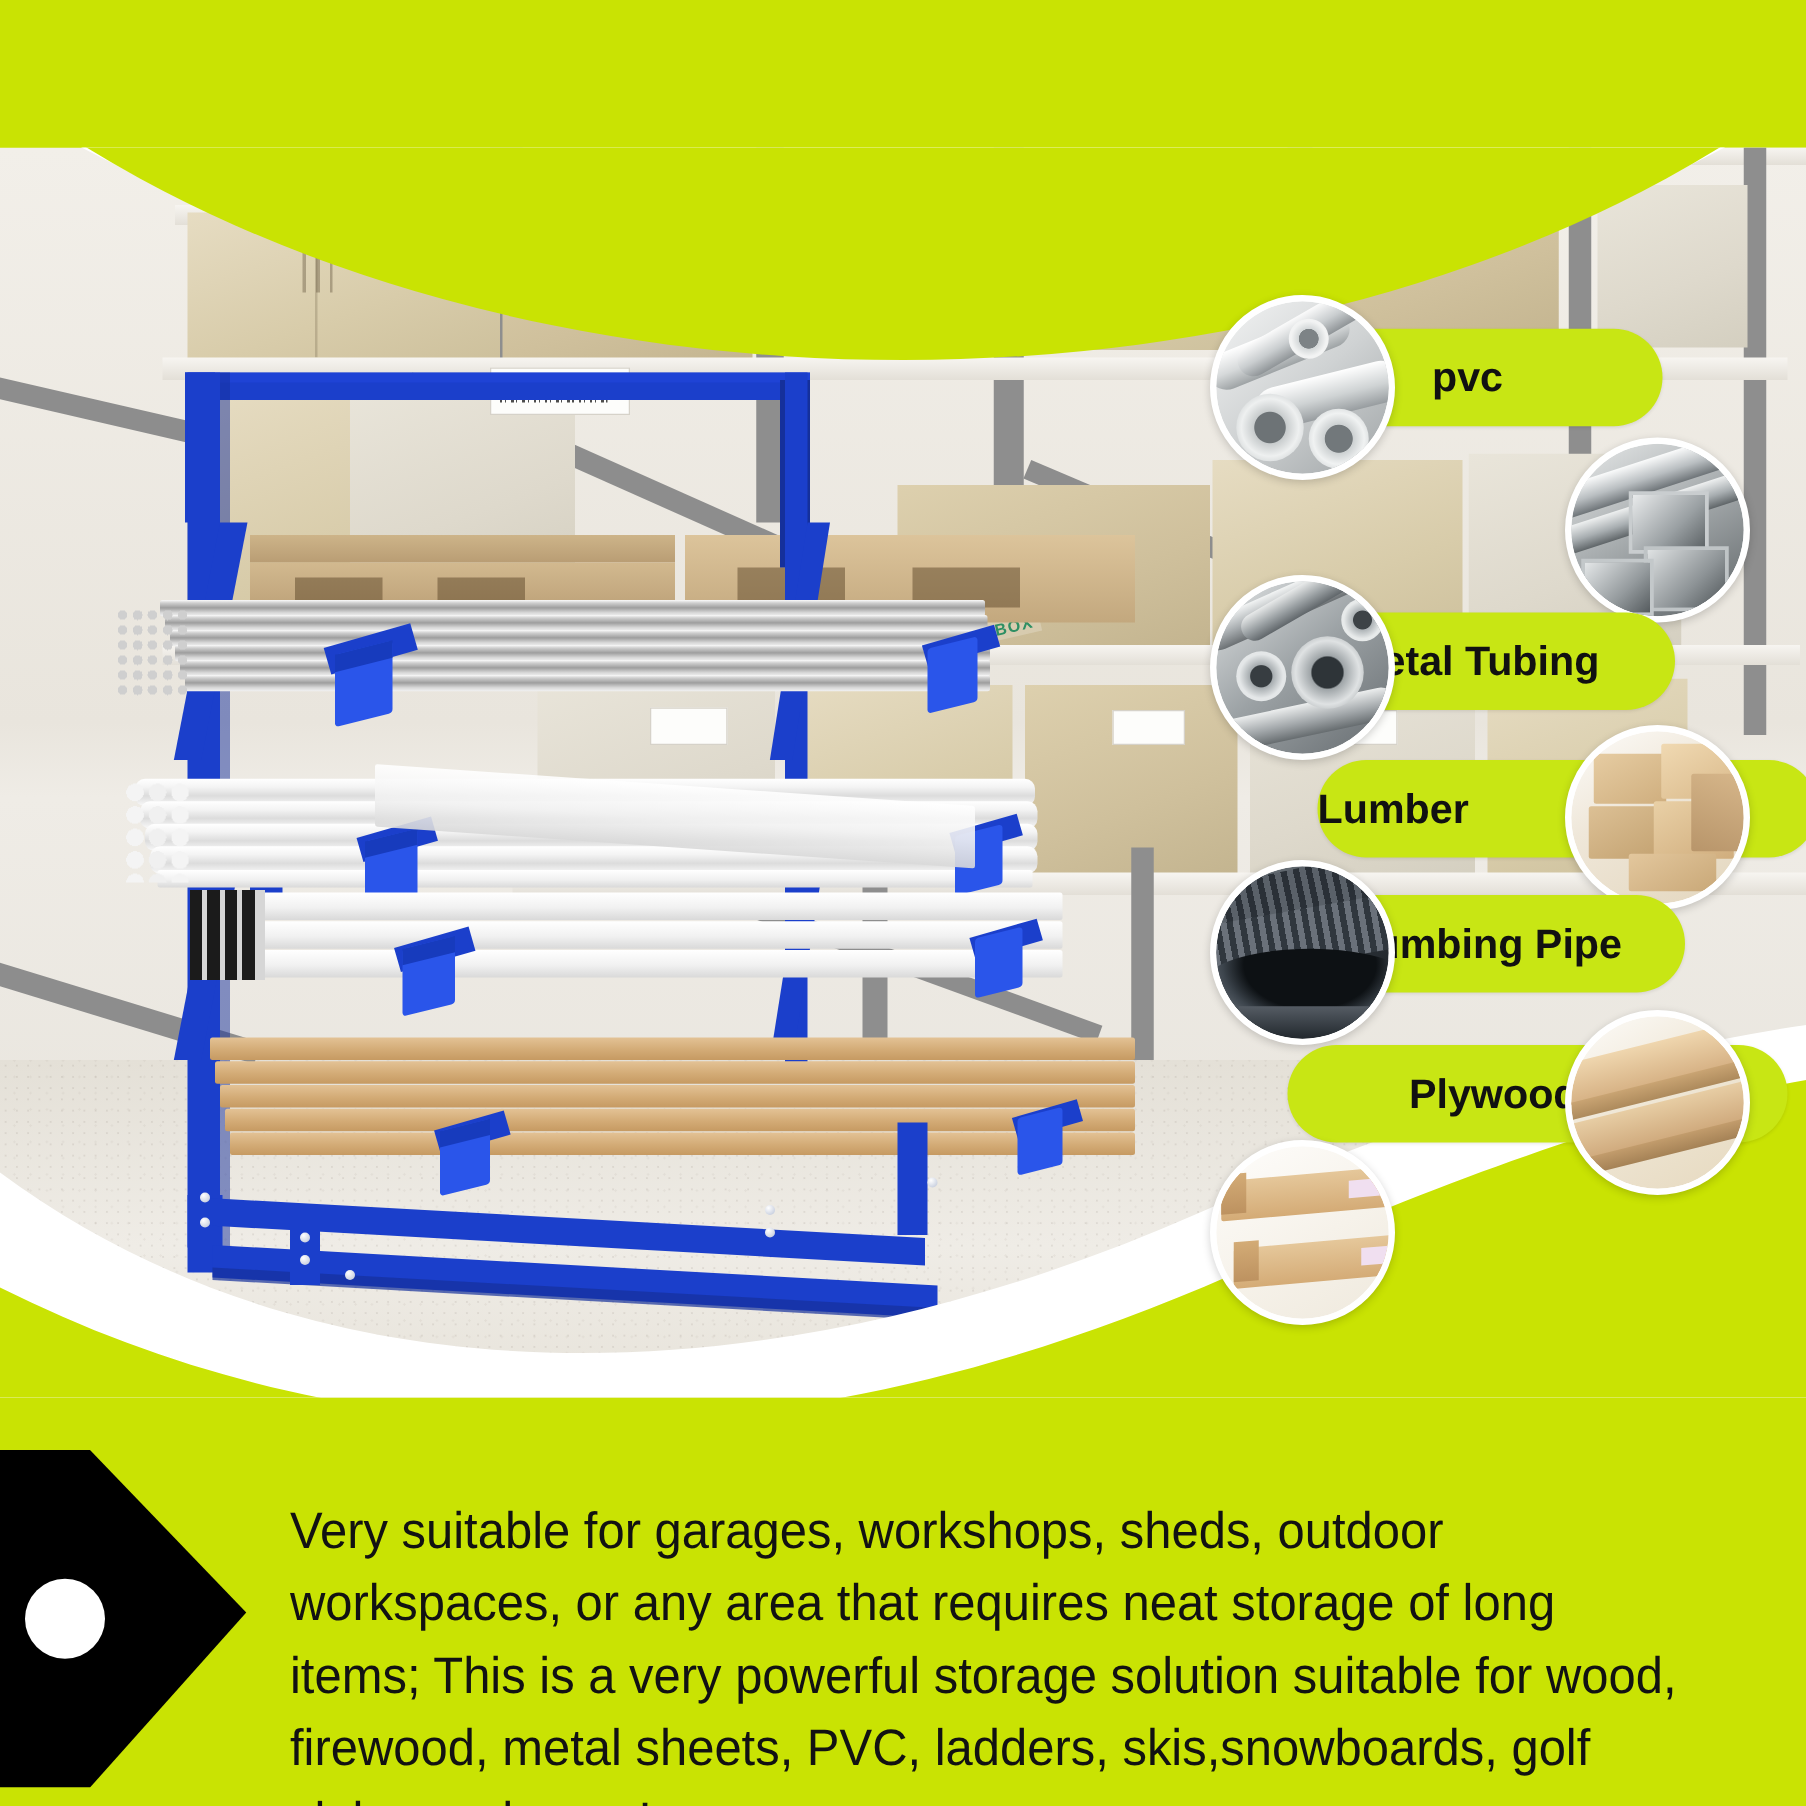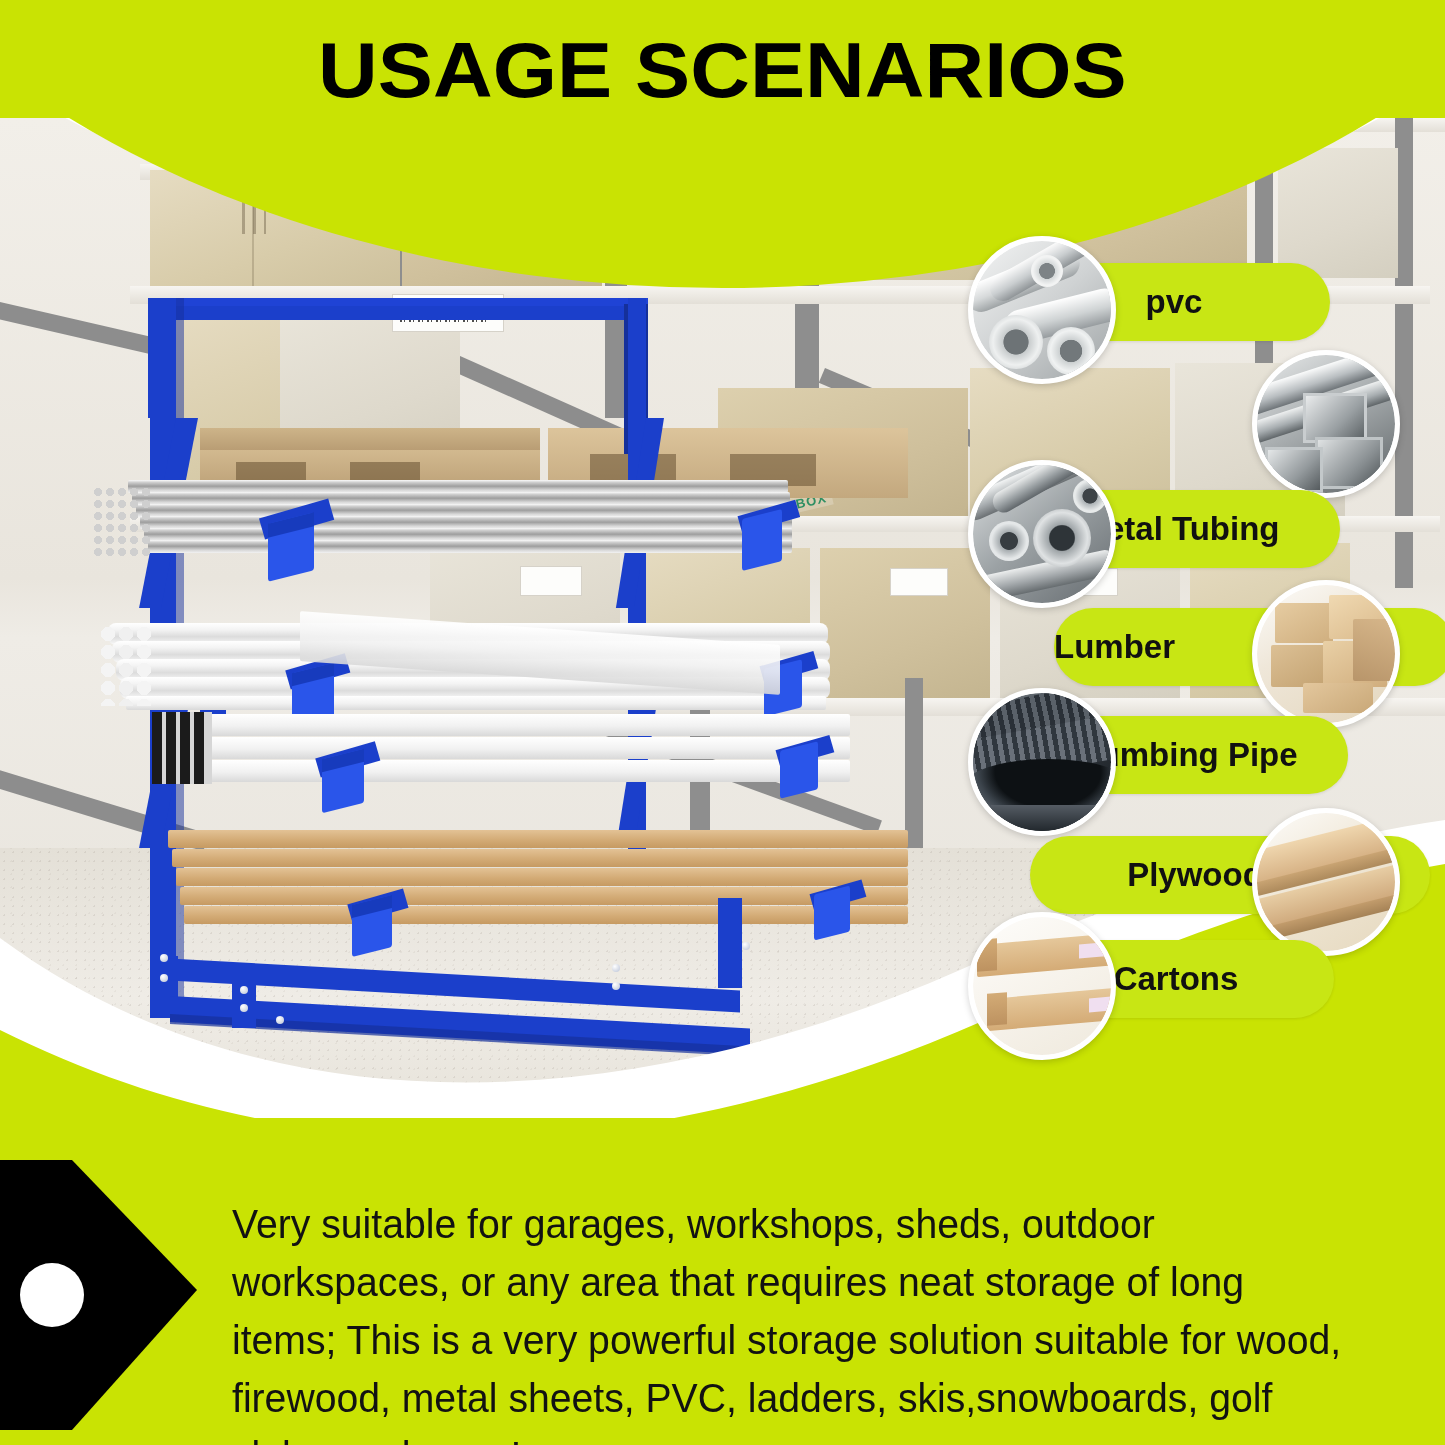--- a/index.html
+++ b/index.html
@@ -475,40 +475,34 @@
              background:linear-gradient(to bottom,#efd6ae,#d6b184);"></div>
         <div style="position:absolute;left:-6px;top:52px;width:150px;height:14px;transform:skewY(-14deg);
              background:linear-gradient(to bottom,#c9a473,#ad8a5c);"></div>
         <div style="position:absolute;left:-2px;top:68px;width:150px;height:32px;transform:skewY(-14deg);
              background:linear-gradient(to bottom,#e7cda4,#cfa97c);"></div>
         <div style="position:absolute;left:-2px;top:98px;width:150px;height:14px;transform:skewY(-14deg);
              background:linear-gradient(to bottom,#c29c6c,#a58256);"></div>
       </div>
     </div>
 
-    <div class="pill" style="left:1018px;top:822px;width:316px;justify-content:center;">
-      <span class="pill-label">Cartons</span>
-    </div>
     <div class="thumb" style="left:968px;top:794px;">
       <div class="thumb-img t-cartons">
         <div class="carton-blk" style="left:4px;top:22px;width:140px;height:32px;transform:skewY(-5deg);"></div>
         <div style="position:absolute;left:4px;top:22px;width:20px;height:32px;transform:skewY(-5deg);
              background:linear-gradient(to bottom,#d3ab76,#bd9260);"></div>
         <div class="carton-lbl" style="left:106px;top:26px;width:36px;height:14px;transform:skewY(-5deg);"></div>
         <div class="carton-blk" style="left:14px;top:76px;width:140px;height:32px;transform:skewY(-5deg);"></div>
         <div style="position:absolute;left:14px;top:76px;width:20px;height:32px;transform:skewY(-5deg);
              background:linear-gradient(to bottom,#d3ab76,#bd9260);"></div>
         <div class="carton-lbl" style="left:116px;top:80px;width:34px;height:14px;transform:skewY(-5deg);"></div>
       </div>
     </div>
   </div>
 
-  <div class="title-band">
-    <div class="title-text">USAGE SCENARIOS</div>
-  </div>
 
   <div class="bottom">
     <div class="bottom-bg"></div>
     <div class="body-copy">Very suitable for garages, workshops, sheds, outdoor workspaces, or any area that requires neat storage of long items; This is a very powerful storage solution suitable for wood, firewood, metal sheets, PVC, ladders, skis,snowboards, golf clubs, and more!</div>
   </div>
 
   <svg class="tag-mark" viewBox="0 0 210 270">
     <polygon points="-60,0 80,0 205,130 80,270 -60,270" fill="#000000"></polygon>
     <circle cx="60" cy="135" r="32" fill="#ffffff"></circle>
   </svg>

